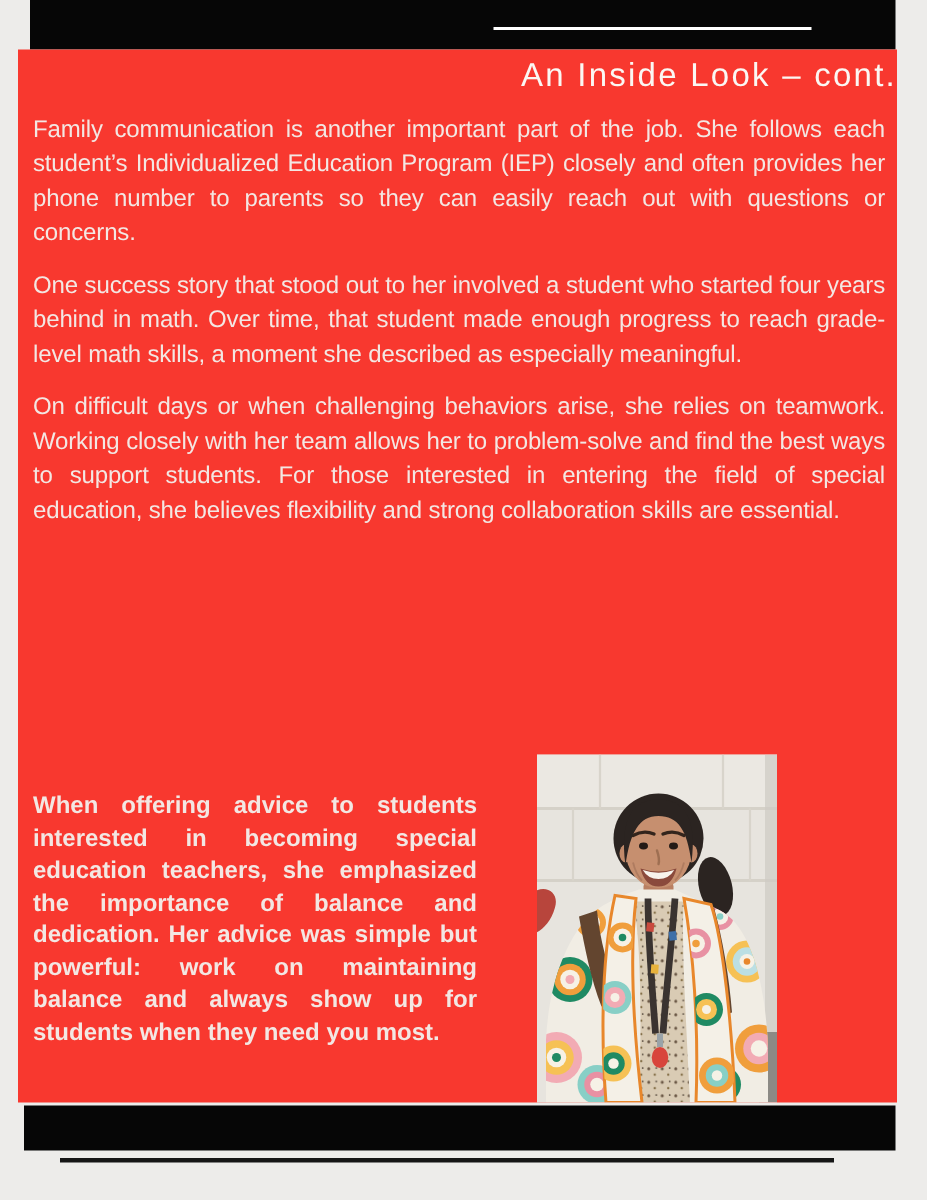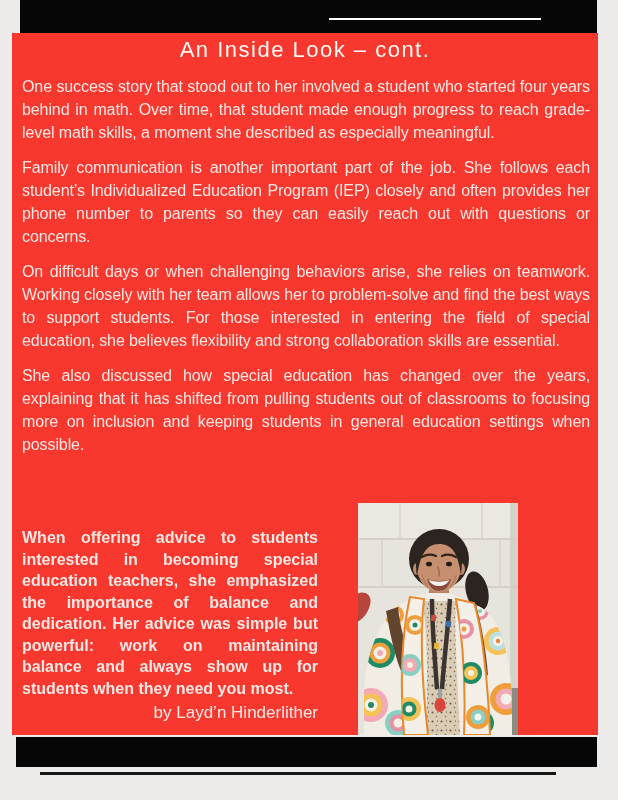--- a/index.html
+++ b/index.html
@@ -9,21 +9,21 @@
     font-family:"Liberation Sans", sans-serif;
   }
   .top-bar{position:absolute;left:20px;top:0;width:577px;height:33px;background:var(--bar-black,#060606);}
   .top-line{position:absolute;left:329px;top:18px;width:212px;height:2px;background:var(--line-white,#ffffff);}
   .card{
     position:absolute;left:12px;top:33px;width:586px;height:702px;
     background:var(--card-red,#F8382F);
   }
   .title{
     position:absolute;left:0;right:0;top:3px;margin:0;
-    text-align:center;font-weight:normal;
+    text-align:right;font-weight:normal;
     font-family:cursive, sans-serif;
     font-size:22px;line-height:27px;letter-spacing:1.5px;
     color:var(--title-text,#FBF7F3);
   }
   .paras{position:absolute;left:10px;top:42px;width:568px;}
   .para{
     margin:0 0 12px 0;
     font-size:16px;line-height:23px;letter-spacing:-0.1px;
     text-align:justify;
     color:var(--body-text,#F2E6E2);
@@ -46,29 +46,27 @@
 </head>
 <body>
 
 <div class="top-bar"></div>
 <div class="top-line"></div>
 
 <main class="card">
   <h1 class="title">An Inside Look – cont.</h1>
 
   <div class="paras">
+    <p class="para">Family communication is another important part of the job. She follows each student’s Individualized Education Program (IEP) closely and often provides her phone number to parents so they can easily reach out with questions or concerns.</p>
     <p class="para">One success story that stood out to her involved a student who started four years behind in math. Over time, that student made enough progress to reach grade-level math skills, a moment she described as especially meaningful.</p>
-    <p class="para">Family communication is another important part of the job. She follows each student’s Individualized Education Program (IEP) closely and often provides her phone number to parents so they can easily reach out with questions or concerns.</p>
     <p class="para">On difficult days or when challenging behaviors arise, she relies on teamwork. Working closely with her team allows her to problem-solve and find the best ways to support students. For those interested in entering the field of special education, she believes flexibility and strong collaboration skills are essential.</p>
-    <p class="para">She also discussed how special education has changed over the years, explaining that it has shifted from pulling students out of classrooms to focusing more on inclusion and keeping students in general education settings when possible.</p>
   </div>
 
   <div class="closing-col">
     <p class="para">When offering advice to students interested in becoming special education teachers, she emphasized the importance of balance and dedication. Her advice was simple but powerful: work on maintaining balance and always show up for students when they need you most.</p>
-    <div class="byline">by Layd’n Hinderlither</div>
   </div>
 
   <figure class="photo" aria-label="Smiling teacher with dark pulled-back hair wearing a colorful floral quilted jacket and scarf, speckled knit top, lanyard and backpack straps, standing in front of a white cinder block wall">
     <svg viewBox="0 0 160 232">
       <defs>
         <pattern id="speck" width="9" height="9" patternUnits="userSpaceOnUse">
           <rect width="9" height="9" fill="#D9CBB4"></rect>
           <circle cx="2.5" cy="2.5" r="1" fill="#6B5846"></circle>
           <circle cx="6.5" cy="6.5" r="0.8" fill="#857049"></circle>
           <circle cx="7.5" cy="2" r="0.6" fill="#4E4236"></circle>

